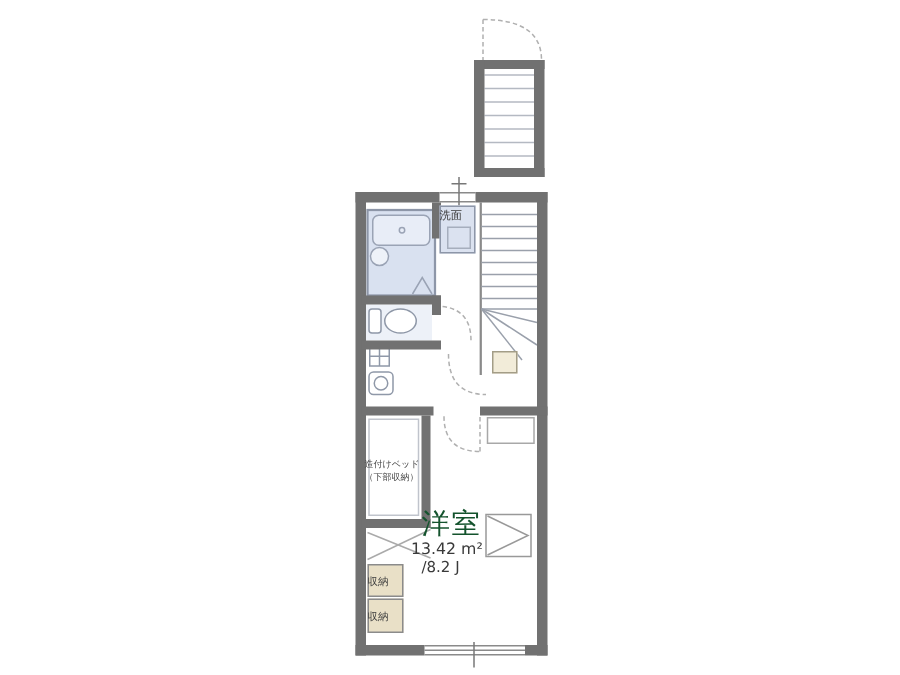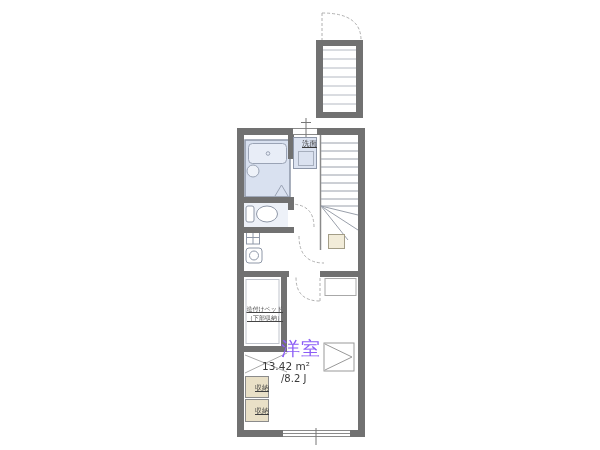--- a/index.html
+++ b/index.html
@@ -5,21 +5,21 @@
   html,body{margin:0;padding:0;background:#ffffff;}
   #canvas{
     position:relative;width:600px;height:450px;background:#ffffff;overflow:hidden;
     font-family:"DejaVu Sans","Liberation Sans",sans-serif;color:#333;
   }
   .wall{position:absolute;background:#717171;z-index:30;}
   .fill{position:absolute;z-index:5;}
   svg.overlay{position:absolute;left:0;top:0;z-index:10;}
   .box{position:absolute;z-index:40;box-sizing:border-box;}
   .label{position:absolute;z-index:50;white-space:nowrap;}
-  .c{text-align:right;text-decoration:underline;}
+  .c{text-align:left;}
   .storage-box{background:#e9e0c7;border:1.5px solid #8b8b8b;}
   .entry-box{background:#f2ecd9;border:1px solid #a39d87;}
   .wash-box{background:#dbe2f0;border:1px solid #8d96a8;}
   .wash-inner{position:absolute;left:4px;top:13px;width:14px;height:13px;border:1px solid #a6aebd;}
 </style>
 </head>
 <body>
 
 <div id="canvas">
 
@@ -146,20 +146,20 @@
   </div>
   <div class="box entry-box" style="left:328px;top:234px;width:17px;height:15px;"></div>
   <div class="box storage-box" style="left:245px;top:376px;width:24px;height:22px;"></div>
   <div class="box storage-box" style="left:245px;top:399px;width:24px;height:23px;"></div>
 
   <div class="label c" style="left:293px;top:139px;width:24px;font-size:7.5px;color:#3a3a3a;">洗面</div>
 
   <div class="label c" style="left:243px;top:305px;width:40px;font-size:6px;color:#444;">造付けベッド</div>
   <div class="label c" style="left:243px;top:314px;width:40px;font-size:6px;color:#444;">（下部収納）</div>
 
-  <div class="label" style="left:281px;top:336px;font-size:19px;letter-spacing:1px;color:#8b5cf6;">洋室</div>
-  <div class="label" style="left:262px;top:360px;font-size:10.5px;color:#3a3a3a;">13.42 m²</div>
+  <div class="label" style="left:281px;top:336px;font-size:19px;letter-spacing:1px;color:#14532d;">洋室</div>
+  <div class="label" style="left:274px;top:360px;font-size:10.5px;color:#3a3a3a;">13.42 m²</div>
   <div class="label" style="left:281px;top:373px;font-size:10px;color:#3a3a3a;">/8.2 J</div>
 
   <div class="label c" style="left:245px;top:383px;width:24px;font-size:7px;color:#3f3f3f;">収納</div>
   <div class="label c" style="left:245px;top:406px;width:24px;font-size:7px;color:#3f3f3f;">収納</div>
 
 </div>
 
 </body></html>

